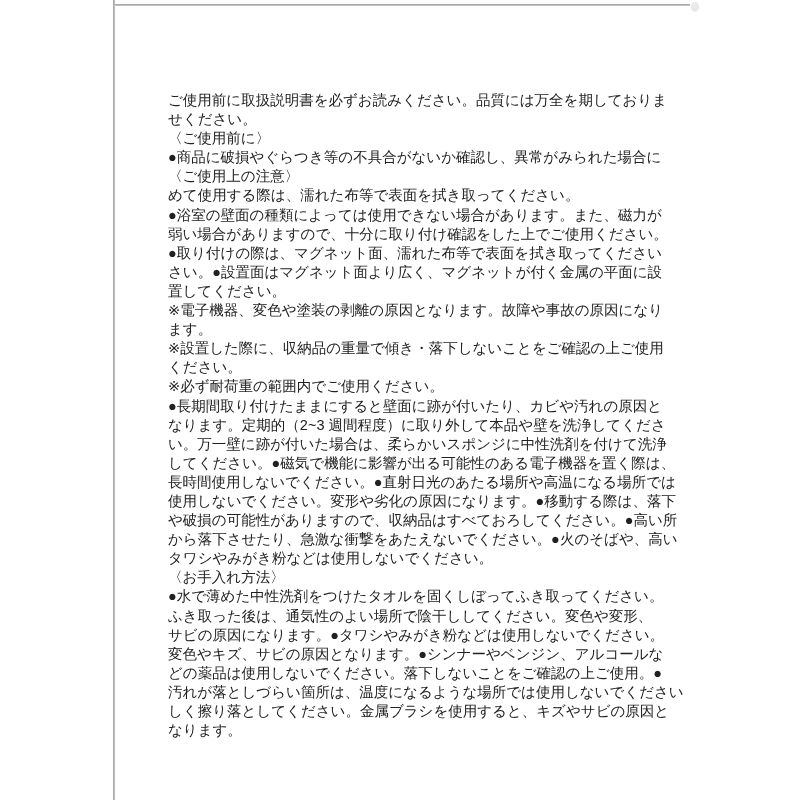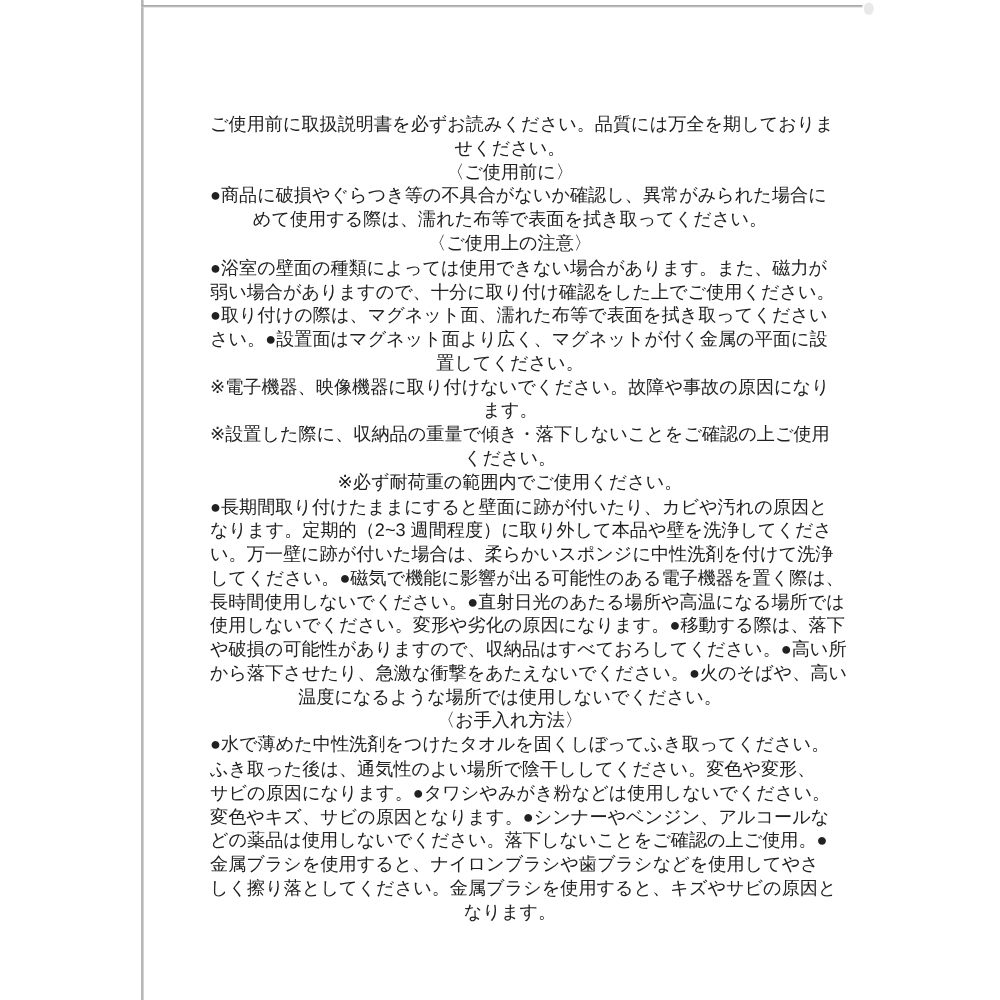--- a/index.html
+++ b/index.html
@@ -51,60 +51,59 @@
     width: 480px;
     color: #212121;
     font-size: 14.5px;
     line-height: 19.1px;
     letter-spacing: 0px;
     text-align: left;
   }
   .doc-line {
     white-space: nowrap;
     height: 19.1px;
-    text-align: center;
   }
 </style>
 </head>
 <body>
 
 <div class="canvas">
   <div class="page-edge-left"></div>
   <div class="page-edge-top"></div>
   <div class="scan-speck"></div>
 
   <div class="doc-text">
       <div class="doc-line">ご使用前に取扱説明書を必ずお読みください。品質には万全を期しておりま</div>
       <div class="doc-line">せください。</div>
       <div class="doc-line">〈ご使用前に〉</div>
       <div class="doc-line">●商品に破損やぐらつき等の不具合がないか確認し、異常がみられた場合に</div>
+      <div class="doc-line">〈ご使用上の注意〉</div>
       <div class="doc-line">めて使用する際は、濡れた布等で表面を拭き取ってください。</div>
-      <div class="doc-line">〈ご使用上の注意〉</div>
       <div class="doc-line">●浴室の壁面の種類によっては使用できない場合があります。また、磁力が</div>
       <div class="doc-line">弱い場合がありますので、十分に取り付け確認をした上でご使用ください。</div>
       <div class="doc-line">●取り付けの際は、マグネット面、濡れた布等で表面を拭き取ってください</div>
       <div class="doc-line">さい。●設置面はマグネット面より広く、マグネットが付く金属の平面に設</div>
       <div class="doc-line">置してください。</div>
-      <div class="doc-line">※電子機器、映像機器に取り付けないでください。故障や事故の原因になり</div>
+      <div class="doc-line">※電子機器、変色や塗装の剥離の原因となります。故障や事故の原因になり</div>
       <div class="doc-line">ます。</div>
       <div class="doc-line">※設置した際に、収納品の重量で傾き・落下しないことをご確認の上ご使用</div>
       <div class="doc-line">ください。</div>
       <div class="doc-line">※必ず耐荷重の範囲内でご使用ください。</div>
       <div class="doc-line">●長期間取り付けたままにすると壁面に跡が付いたり、カビや汚れの原因と</div>
       <div class="doc-line">なります。定期的（2~3 週間程度）に取り外して本品や壁を洗浄してくださ</div>
       <div class="doc-line">い。万一壁に跡が付いた場合は、柔らかいスポンジに中性洗剤を付けて洗浄</div>
       <div class="doc-line">してください。●磁気で機能に影響が出る可能性のある電子機器を置く際は、</div>
       <div class="doc-line">長時間使用しないでください。●直射日光のあたる場所や高温になる場所では</div>
       <div class="doc-line">使用しないでください。変形や劣化の原因になります。●移動する際は、落下</div>
       <div class="doc-line">や破損の可能性がありますので、収納品はすべておろしてください。●高い所</div>
       <div class="doc-line">から落下させたり、急激な衝撃をあたえないでください。●火のそばや、高い</div>
-      <div class="doc-line">温度になるような場所では使用しないでください。</div>
+      <div class="doc-line">タワシやみがき粉などは使用しないでください。</div>
       <div class="doc-line">〈お手入れ方法〉</div>
       <div class="doc-line">●水で薄めた中性洗剤をつけたタオルを固くしぼってふき取ってください。</div>
       <div class="doc-line">ふき取った後は、通気性のよい場所で陰干ししてください。変色や変形、</div>
       <div class="doc-line">サビの原因になります。●タワシやみがき粉などは使用しないでください。</div>
       <div class="doc-line">変色やキズ、サビの原因となります。●シンナーやベンジン、アルコールな</div>
       <div class="doc-line">どの薬品は使用しないでください。落下しないことをご確認の上ご使用。●</div>
-      <div class="doc-line">金属ブラシを使用すると、ナイロンブラシや歯ブラシなどを使用してやさ</div>
+      <div class="doc-line">汚れが落としづらい箇所は、温度になるような場所では使用しないでください</div>
       <div class="doc-line">しく擦り落としてください。金属ブラシを使用すると、キズやサビの原因と</div>
       <div class="doc-line">なります。</div>
     </div>
 </div>
 
 </body></html>

